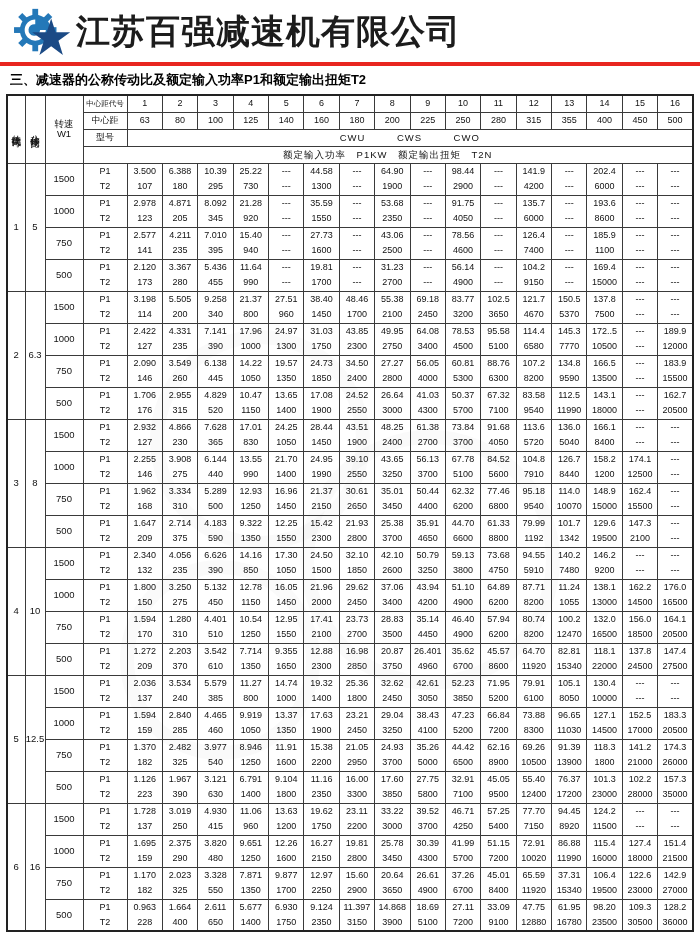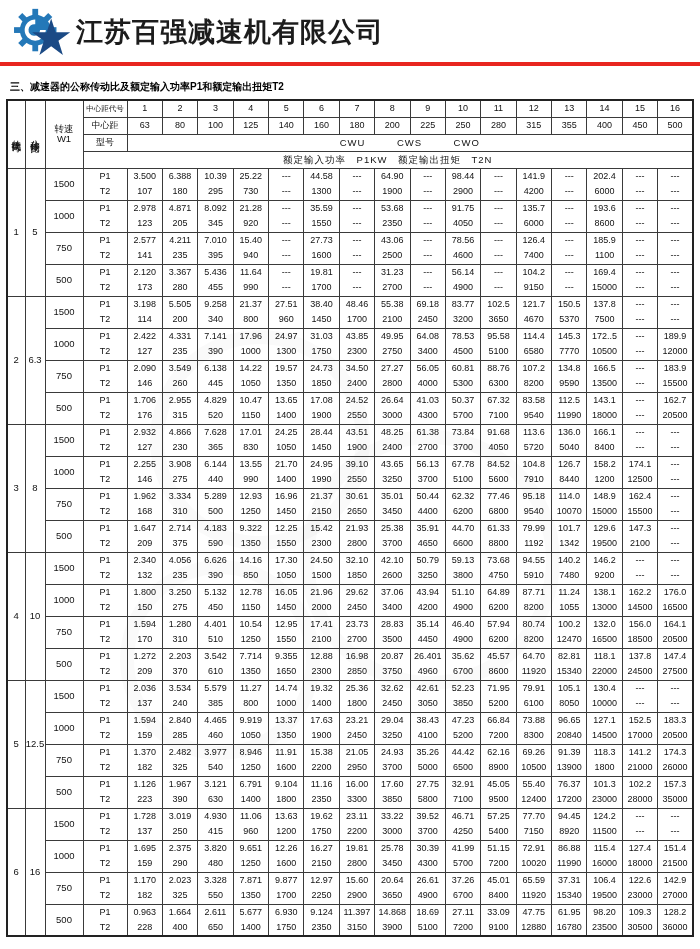--- a/index.html
+++ b/index.html
@@ -2,25 +2,25 @@
 <html><head>
 <meta charset="utf-8">
 <style>
   * { margin:0; padding:0; box-sizing:border-box; }
   html,body { background:#ffffff; font-family:"Liberation Sans", sans-serif; color:#111; }
   .page { position:relative; width:700px; height:949px; margin:0 auto; background:#fff; overflow:hidden; }
 
   
   .top { display:flex; align-items:center; height:62px; padding:4px 8px 2px 10px; }
   .logo { flex:0 0 66px; height:54px; }
-  .company { font-size:27px; font-weight:bold; color:#1c1c1c; letter-spacing:1px; white-space:nowrap; }
+  .company { font-size:34px; font-weight:bold; color:#1c1c1c; letter-spacing:1px; white-space:nowrap; }
   .hotline { margin-left:auto; font-size:21px; font-weight:bold; color:#e60012; white-space:nowrap; padding-right:4px; }
   .red-bar { height:4px; background:#e8251f; width:100%; }
 
-  .sec-title { font-size:10px; font-weight:bold; padding:14px 0 5px 10px; color:#000; }
+  .sec-title { font-size:13px; font-weight:bold; padding:5px 0 5px 10px; color:#000; }
 
   
   table.spec { border-collapse:collapse; table-layout:fixed; width:688px; margin:0 auto;
                border:2px solid #222; font-size:9px; position:relative; z-index:2; background:transparent;}
   table.spec td { border-left:1px solid #3a3a3a; border-right:1px solid #3a3a3a;
                   text-align:center; vertical-align:middle; padding:0; overflow:hidden;
                   white-space:nowrap; height:16px; line-height:1.05; background:transparent; }
   tr.hr td { border:1px solid #3a3a3a; height:17px; }
   td.vert { writing-mode:vertical-rl; text-orientation:upright; font-size:9.5px; letter-spacing:1px; padding:2px 0; }
   td.speedhead { font-size:9.5px; white-space:normal; line-height:1.3; }
@@ -832,21 +832,21 @@
           <td class="dc">460</td>
           <td class="dc">1050</td>
           <td class="dc">1350</td>
           <td class="dc">1900</td>
           <td class="dc">2450</td>
           <td class="dc">3250</td>
           <td class="dc">4100</td>
           <td class="dc">5200</td>
           <td class="dc">7200</td>
           <td class="dc">8300</td>
-          <td class="dc">20840</td>
+          <td class="dc">11030</td>
           <td class="dc">14500</td>
           <td class="dc">17000</td>
           <td class="dc">20500</td>
         </tr>
         <tr class="bs">
           <td class="speed" rowspan="2">750</td>
           <td class="pt">P1</td>
           <td class="dc">1.370</td>
           <td class="dc">2.482</td>
           <td class="dc">3.977</td>

